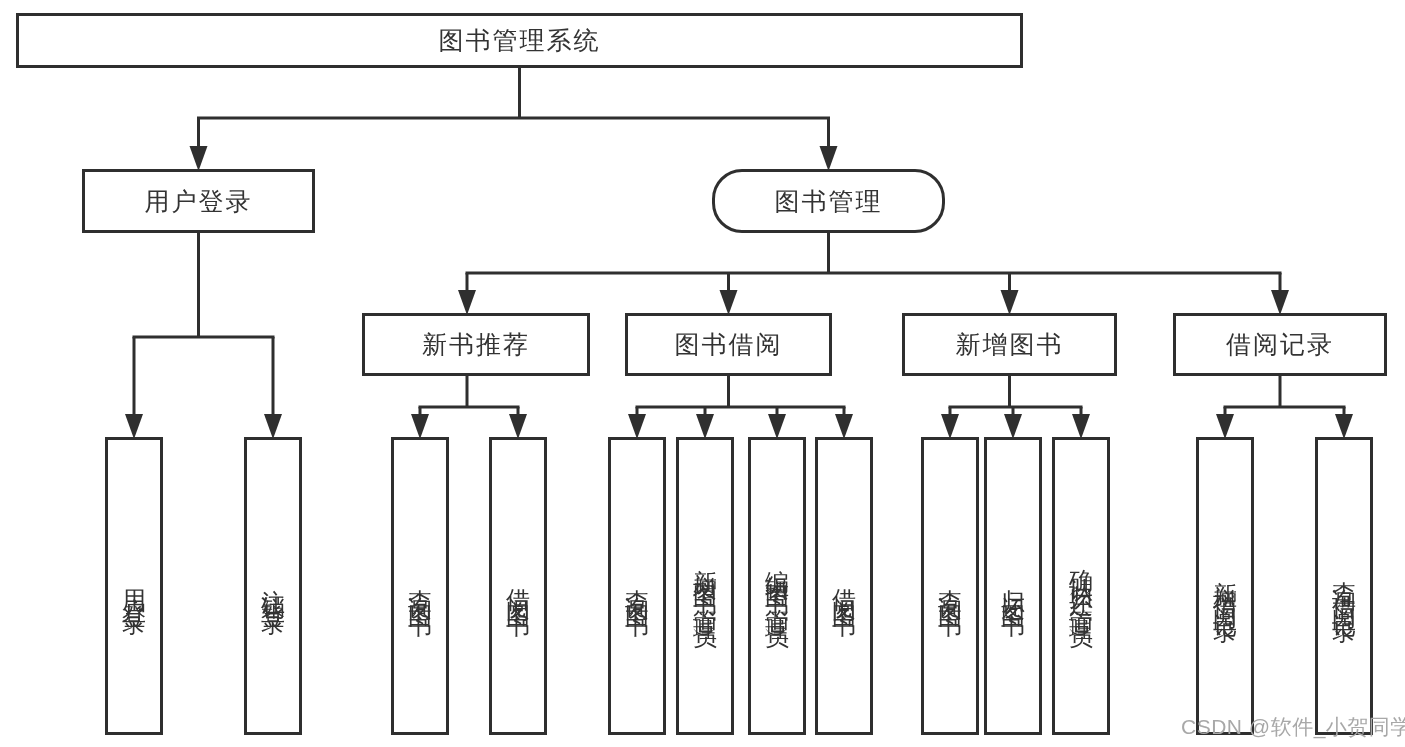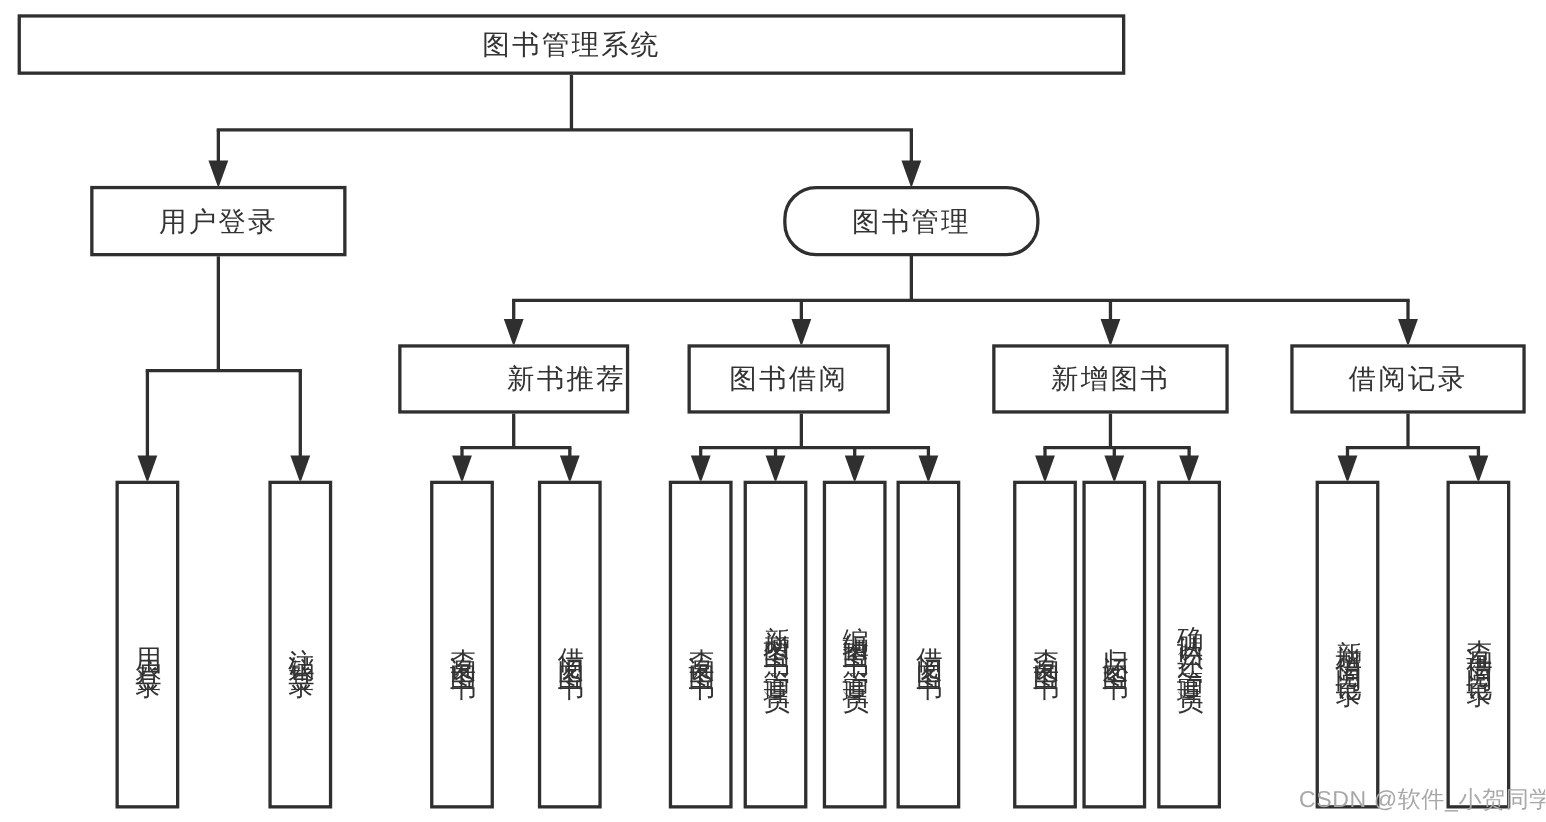--- a/index.html
+++ b/index.html
@@ -88,24 +88,24 @@
   <div id="nodes">
       <div class="node wide" style="left: 16px; top: 13px; width: 1007px; height: 55px;">
         <span class="label">图书管理系统</span>
       </div>
       <div class="node wide" style="left: 82px; top: 169px; width: 233px; height: 64px;">
         <span class="label">用户登录</span>
       </div>
       <div class="node wide" style="left: 712px; top: 169px; width: 233px; height: 64px; border-radius: 30px;">
         <span class="label">图书管理</span>
       </div>
-      <div class="node wide" style="left: 362px; top: 313px; width: 210px; height: 63px; justify-content: flex-end;">
+      <div class="node wide" style="left: 362px; top: 313px; width: 228px; height: 63px;">
         <span class="label">新书推荐</span>
       </div>
-      <div class="node wide" style="left: 625px; top: 313px; width: 184px; height: 63px;">
+      <div class="node wide" style="left: 625px; top: 313px; width: 207px; height: 63px;">
         <span class="label">图书借阅</span>
       </div>
       <div class="node wide" style="left: 902px; top: 313px; width: 215px; height: 63px;">
         <span class="label">新增图书</span>
       </div>
       <div class="node wide" style="left: 1173px; top: 313px; width: 214px; height: 63px;">
         <span class="label">借阅记录</span>
       </div>
       <div class="node vertical" style="left: 105px; top: 437px; width: 58px; height: 298px;">
         <span class="label">用户登录</span>

